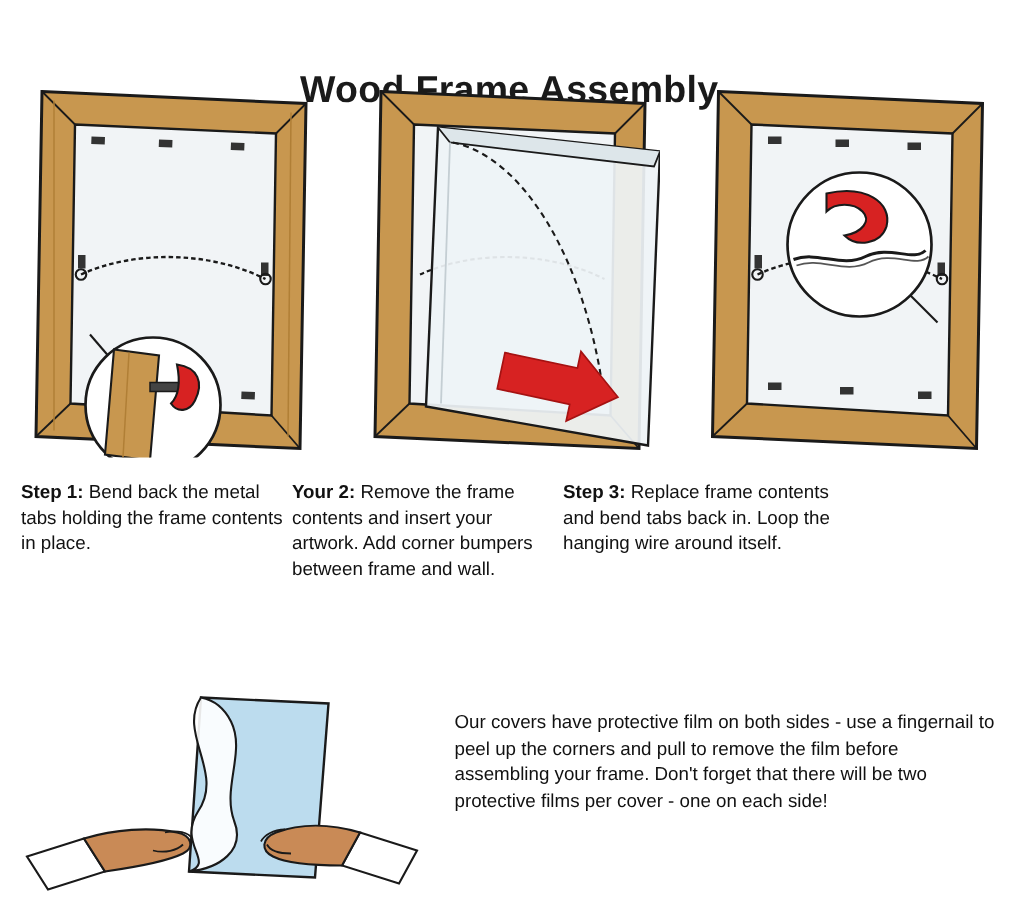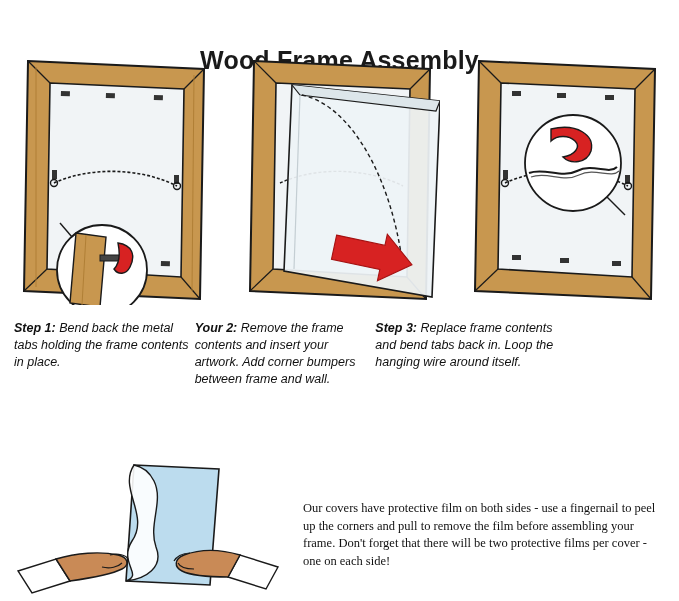--- a/index.html
+++ b/index.html
@@ -58,21 +58,20 @@
   }
   .captions-row {
     position: absolute;
     top: 320px;
     left: 0;
     width: 570px;
     display: flex;
     justify-content: space-between;
     padding: 0 14px;
     box-sizing: border-box;
-    font-style: italic;
   }
   .caption {
     width: 206px;
     font-size: 12.5px;
     line-height: 17px;
     color: #111111;
   }
   .caption b {
     font-weight: 700;
   }
@@ -86,26 +85,25 @@
   .acrylic-art {
     position: absolute;
     left: 14px;
     top: 0;
     width: 270px;
     height: 140px;
   }
   .acrylic-text {
     position: absolute;
     left: 303px;
-    top: 45px;
+    top: 18px;
     width: 362px;
     font-size: 12.5px;
     line-height: 17.5px;
     color: #111111;
-    font-family: Liberation Serif, serif;
   }
   svg { display: block; }
 </style>
 </head>
 <body>
 
 <div class="page">
 
   <div id="section-frame-title" class="title">Wood Frame Assembly</div>
 

